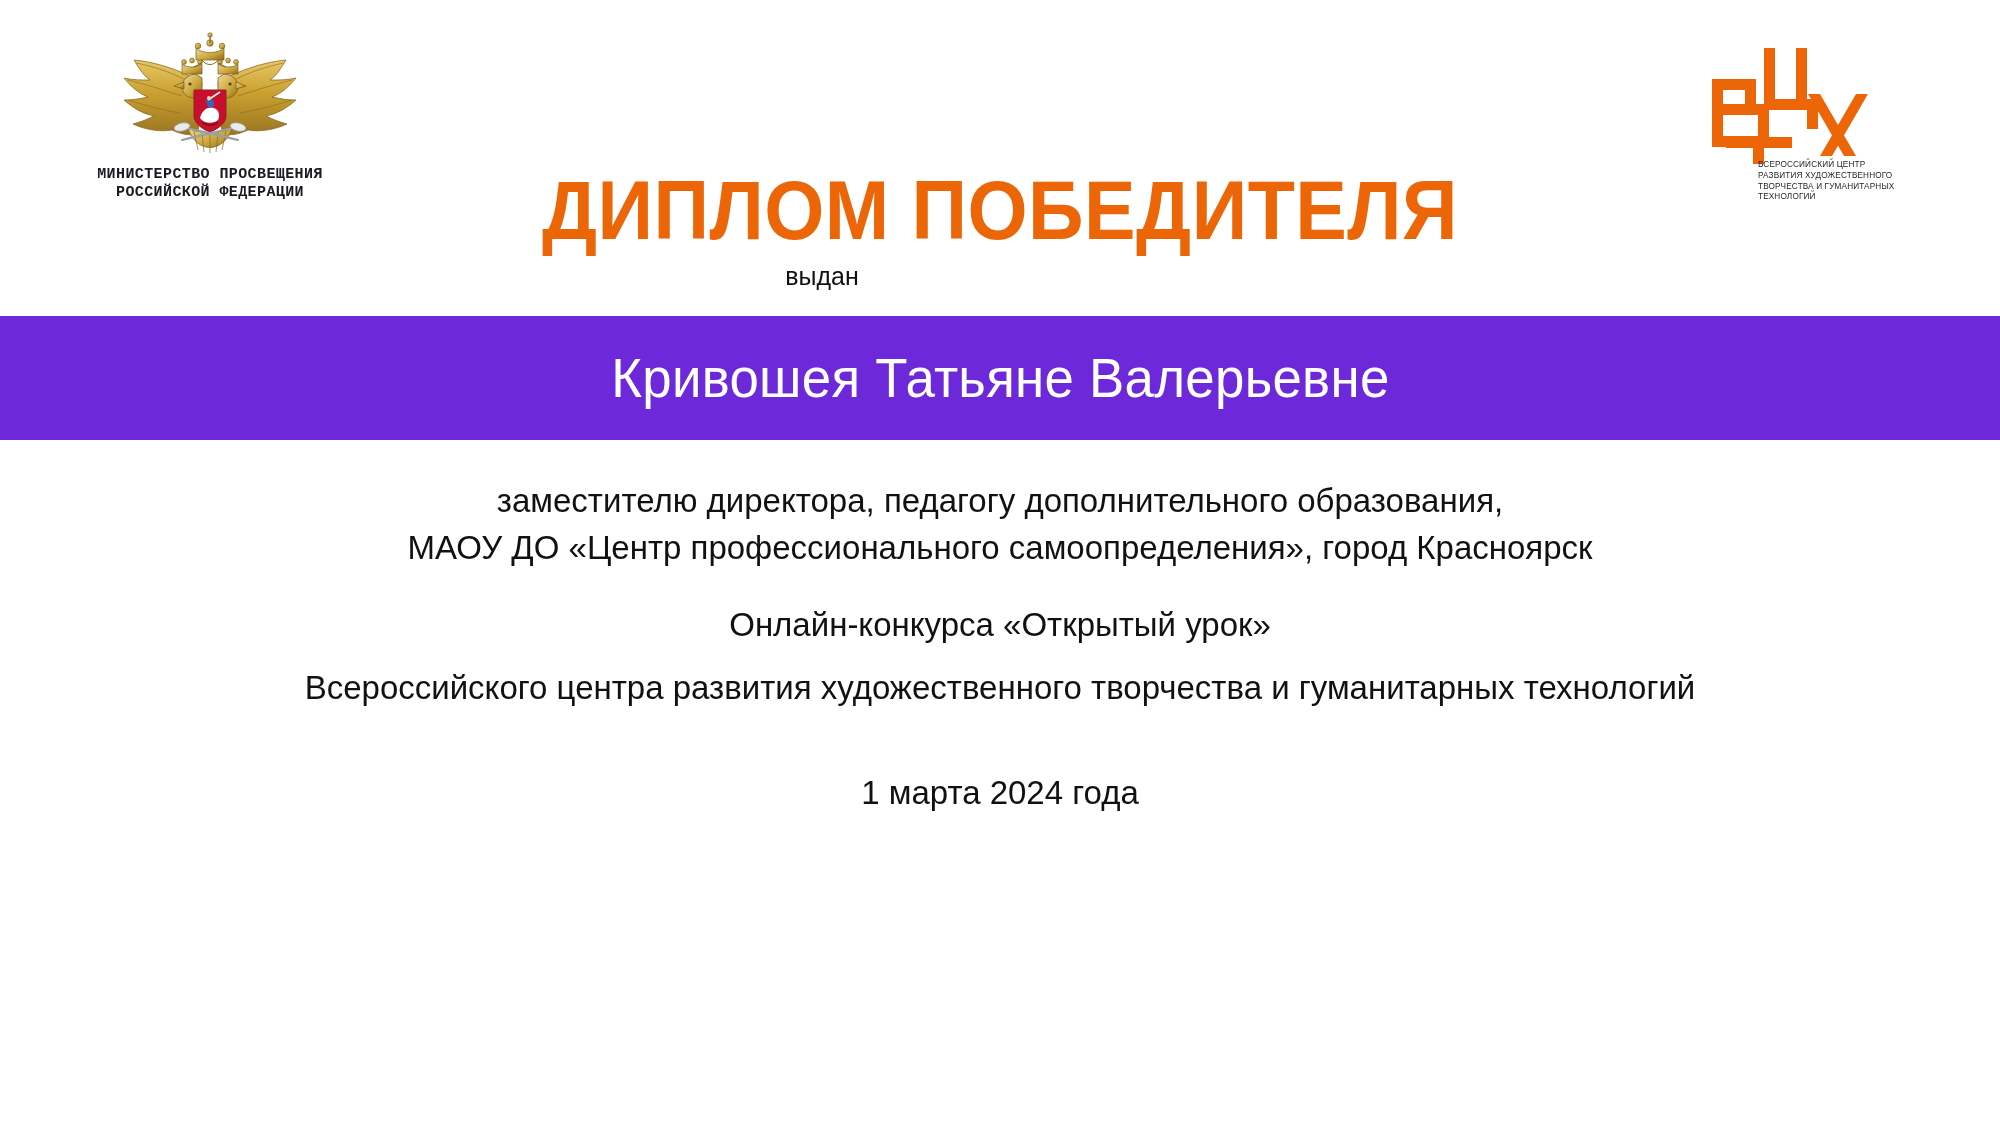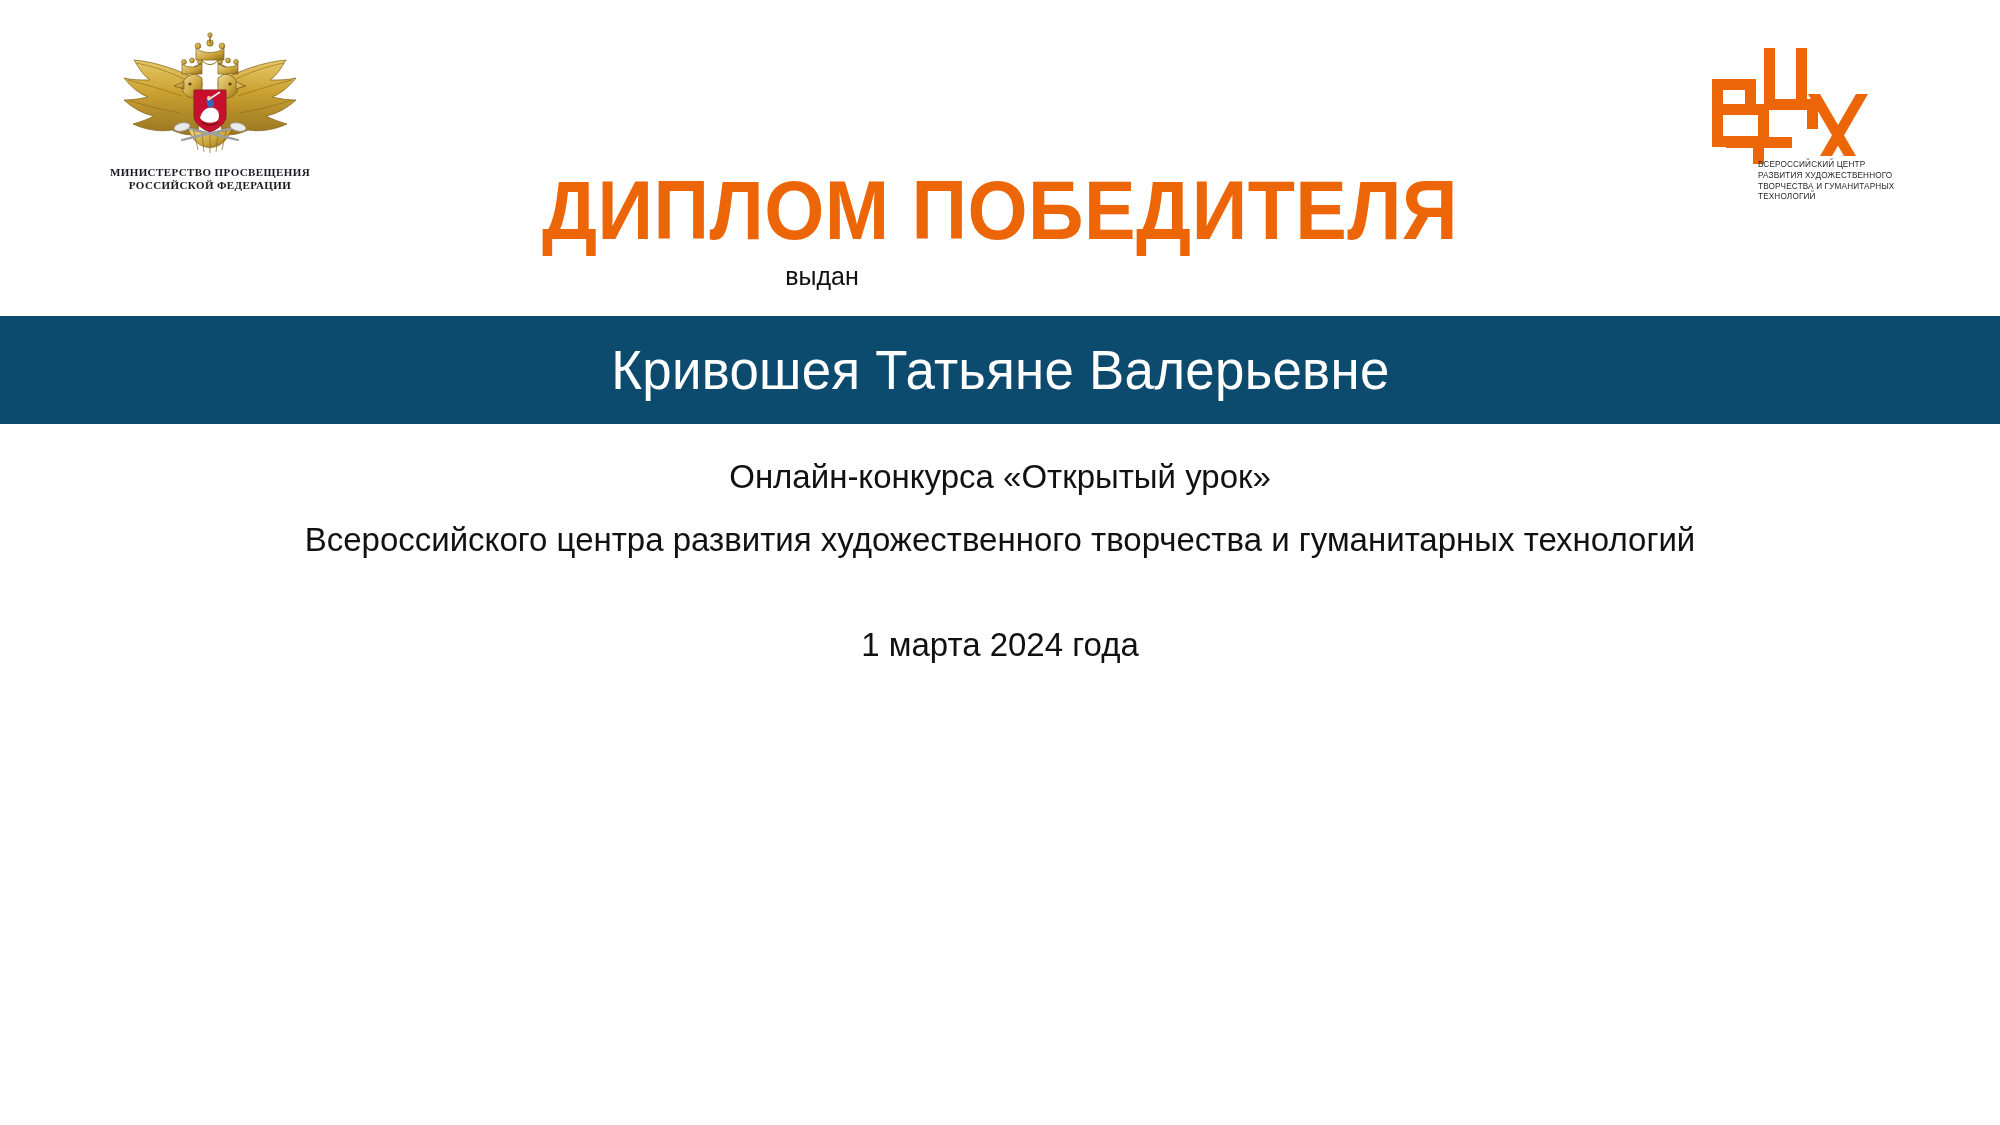--- a/index.html
+++ b/index.html
@@ -34,23 +34,23 @@
   }
   .eagle {
     position: relative;
     width: 200px;
     height: 130px;
     margin: 0 auto;
   }
   .eagle svg { display: block; }
   .ministry-caption {
     margin-top: 6px;
-    font-family: Liberation Serif, serif;
+    font-family: Liberation Mono, monospace;
     font-weight: bold;
-    font-size: 11px;
+    font-size: 15px;
     letter-spacing: 0.4px;
     line-height: 1.22;
     color: #1a1a22;
     white-space: pre-line;
   }
 
   
   .vcht-block {
     position: absolute;
     right: 78px;
@@ -104,22 +104,22 @@
     line-height: 1;
     color: #111111;
   }
 
   
   .name-band {
     position: absolute;
     left: 0;
     top: 316px;
     width: 2000px;
-    height: 108px;
-    background: #0c4a6e;
+    height: 124px;
+    background: #6d28d9;
     display: flex;
     align-items: center;
     justify-content: center;
   }
   .name-text {
     font-family: "Liberation Sans Narrow", "Liberation Sans", "DejaVu Sans", sans-serif;
     font-size: 55px;
     line-height: 1;
     color: #ffffff;
     letter-spacing: 0.3px;
@@ -309,20 +309,24 @@
   <div class="title">ДИПЛОМ ПОБЕДИТЕЛЯ</div>
   <div class="subtitle-vydan">выдан</div>
 </div>
 
 <div class="name-band">
   <span class="name-text">Кривошея Татьяне Валерьевне</span>
 </div>
 
 <div class="body-area">
 
+  <div class="role-block">
+    <span class="role-line">заместителю директора, педагогу дополнительного образования,</span>
+    <span class="role-line">МАОУ ДО «Центр профессионального самоопределения», город Красноярск</span>
+  </div>
 
 
   <div class="contest-line">Онлайн-конкурса «Открытый урок»</div>
 
   <div class="org-line">Всероссийского центра развития художественного творчества и гуманитарных технологий</div>
 
 
   <div class="date-line">1 марта 2024 года</div>
 </div>
 

